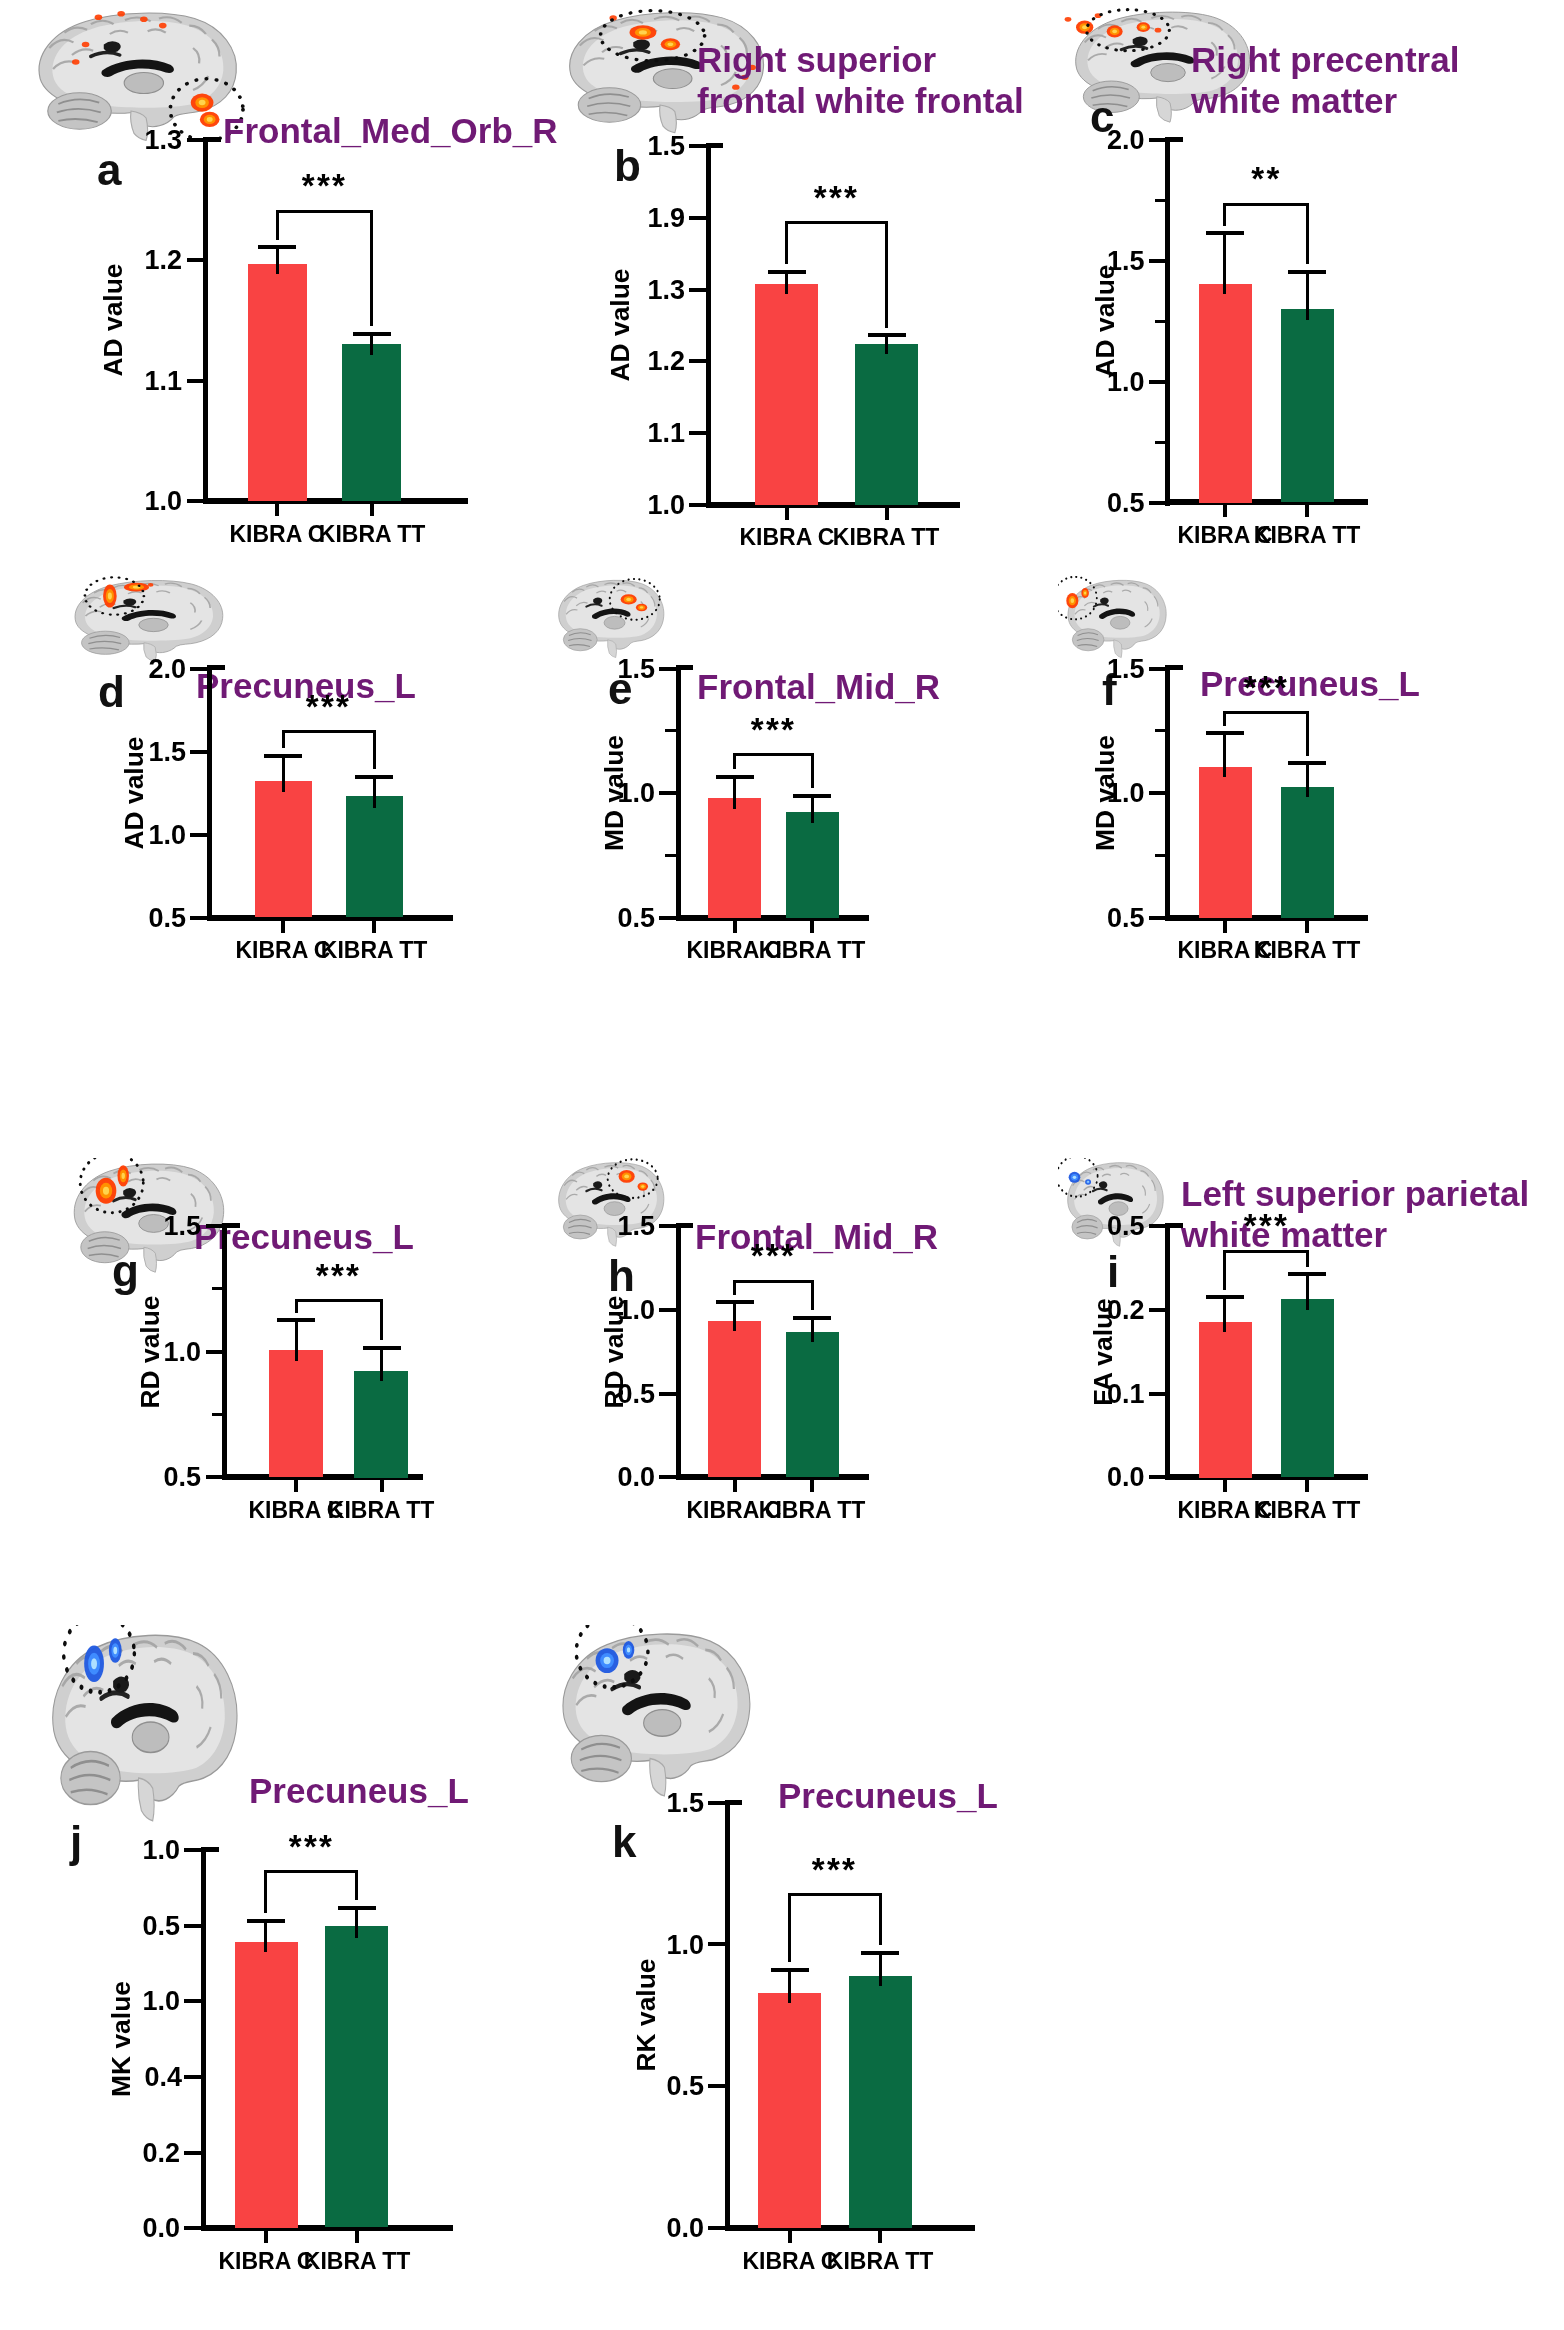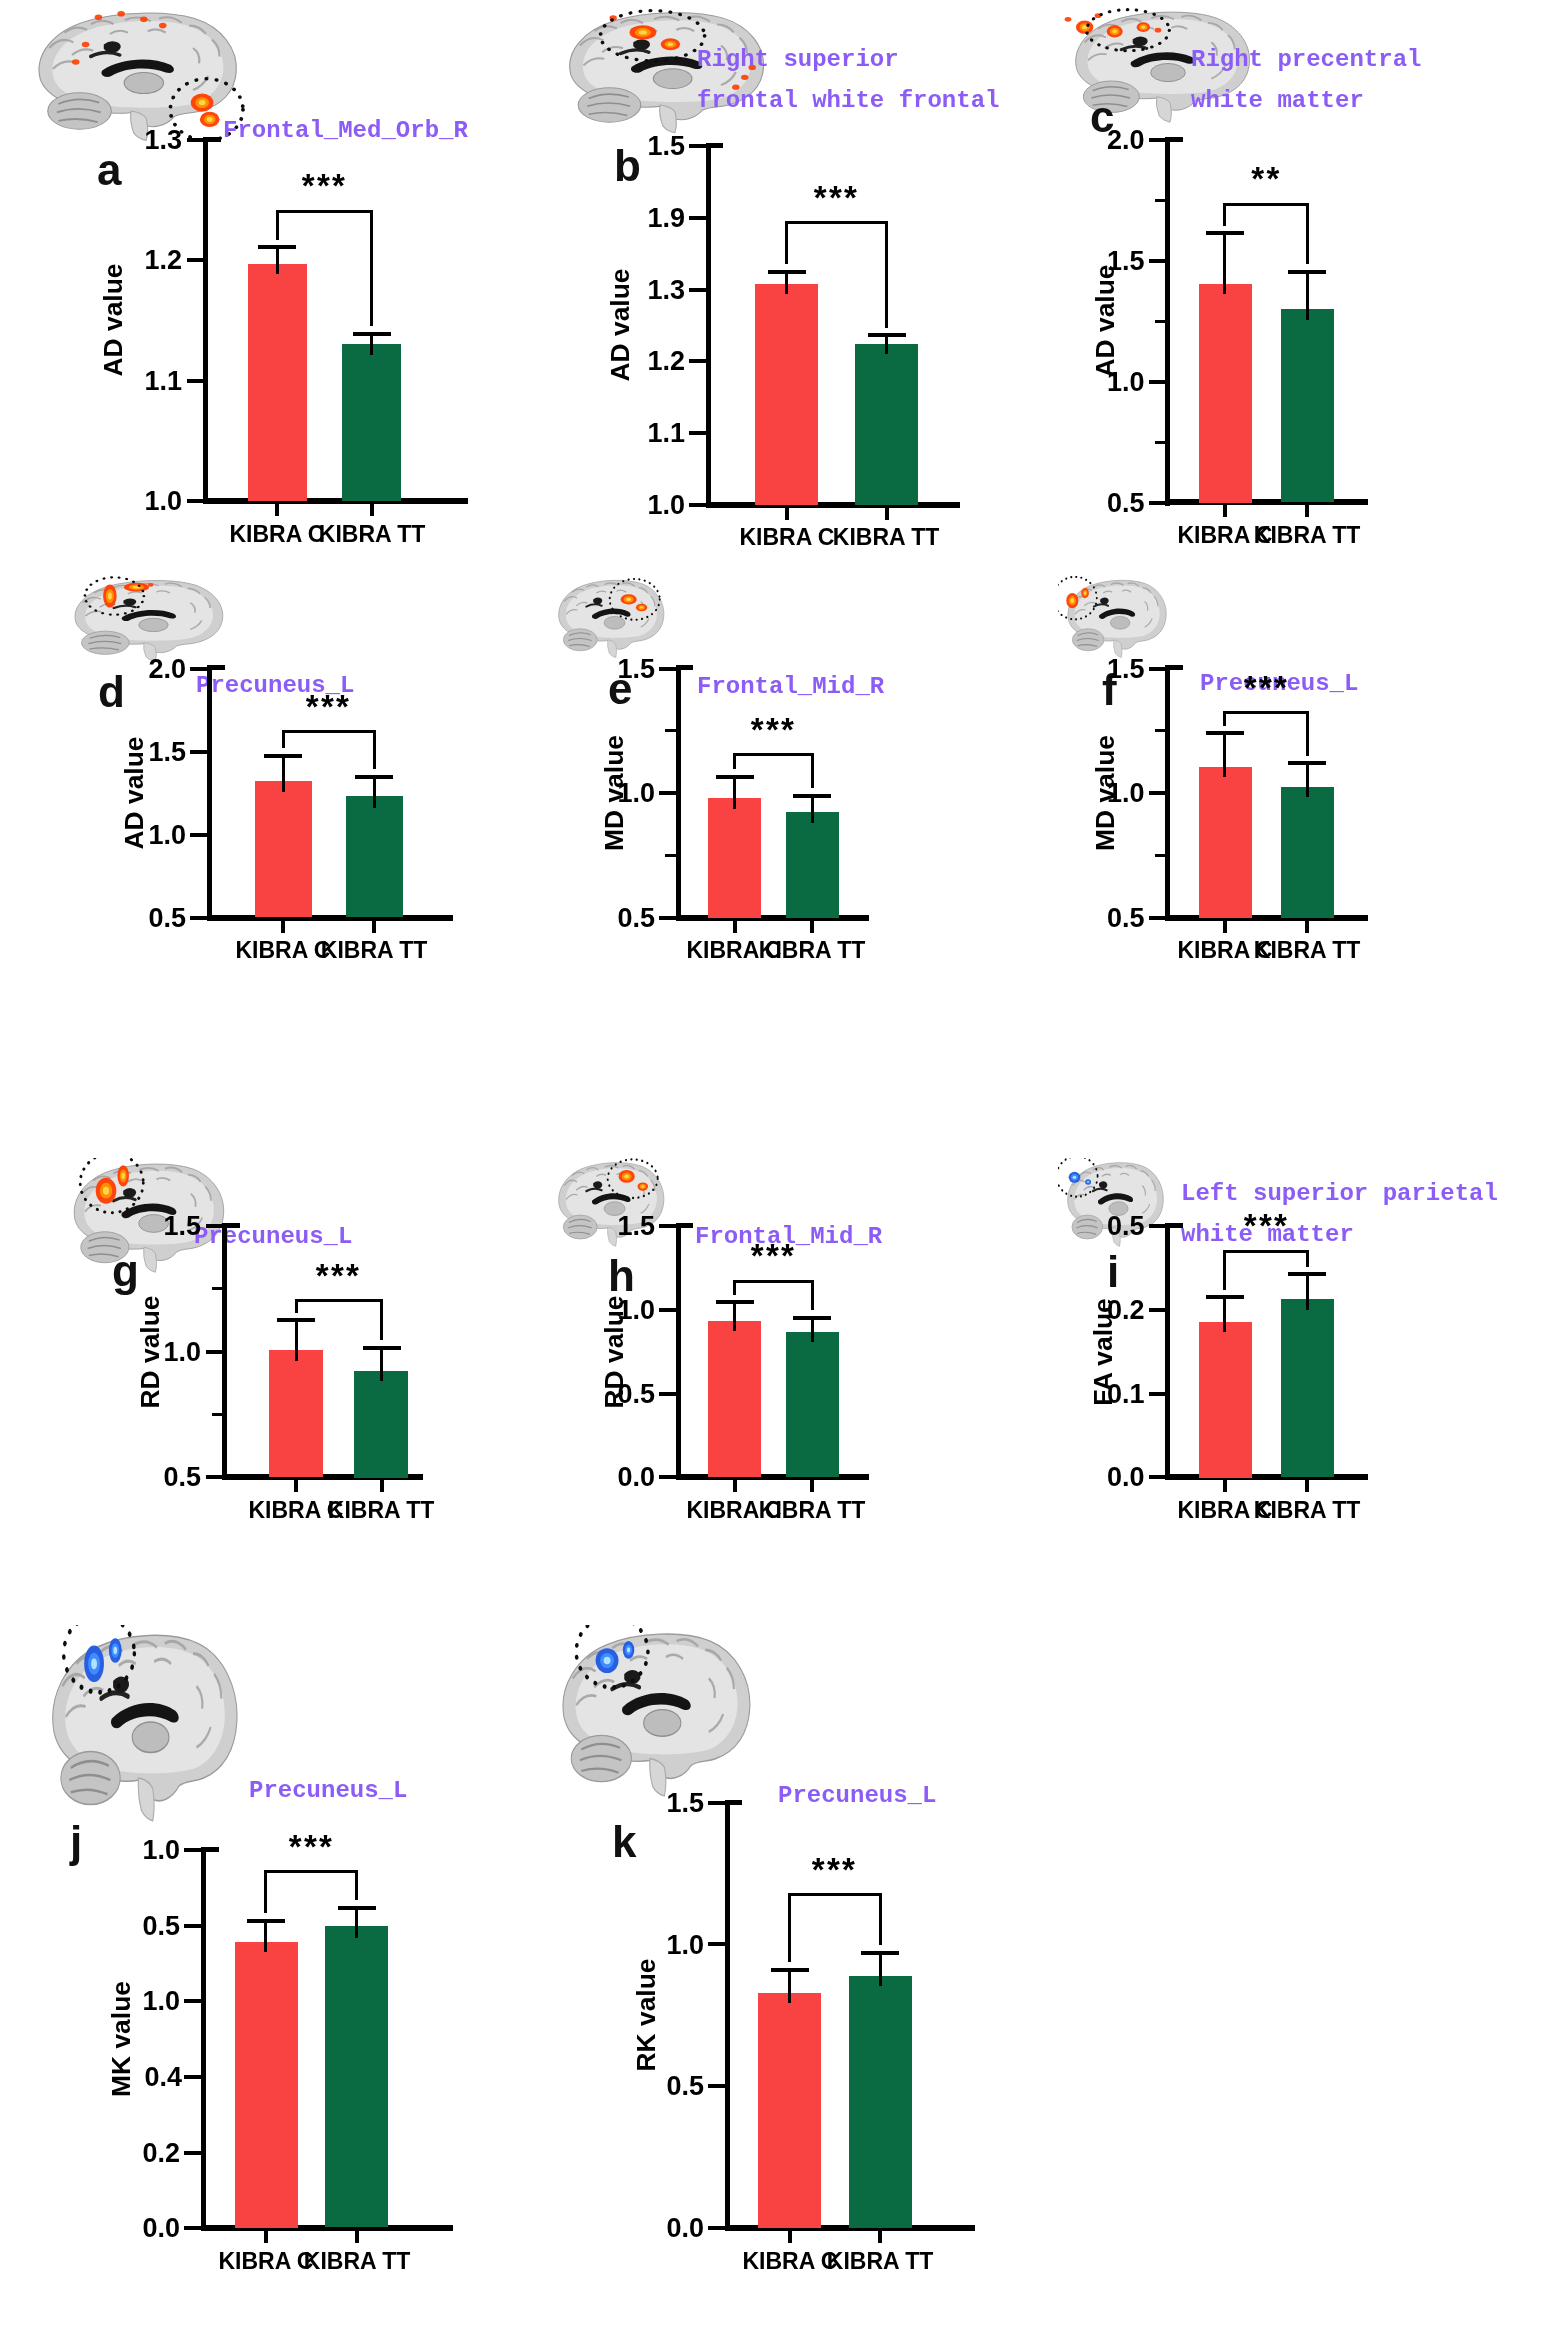--- a/index.html
+++ b/index.html
@@ -1,21 +1,21 @@
 <!DOCTYPE html>
 <html style="font-size:12px"><head>
 <meta charset="utf-8">
 <style>
   html,body{margin:0;padding:0;background:#ffffff;}
   #page{position:relative;width:1565px;height:2330px;background:#ffffff;overflow:hidden;
         font-family:"Liberation Sans", sans-serif;}
   .panel{position:absolute;}
   .brain{position:absolute;}
   .letter{position:absolute;font-weight:700;font-size:44px;color:#111;line-height:1;}
-  .title{position:absolute;margin:0;font-weight:700;font-size:24px;color:#8b5cf6;line-height:41px;white-space:nowrap;font-family:Liberation Mono, monospace;}
+  .title{position:absolute;margin:0;font-weight:700;font-size:35px;color:#701a75;line-height:41px;white-space:nowrap;}
   .ylabel{position:absolute;font-weight:700;font-size:26.4px;color:#000;white-space:nowrap;
           transform:translate(-50%,-50%) rotate(-90deg);}
   .axisv,.axish,.hook,.tick,.mtick,.xtick,.errline,.errcap,.brkt,.brktleg{position:absolute;background:#000;}
   .ticklabel{position:absolute;font-weight:700;font-size:27px;color:#000;text-align:right;line-height:32px;}
   .xlabel{position:absolute;font-weight:700;font-size:23px;color:#000;text-align:center;line-height:27px;white-space:nowrap;}
   .bar{position:absolute;}
   .stars{position:absolute;font-weight:700;font-size:33px;color:#000;text-align:center;letter-spacing:2.3px;}
 </style>
 </head>
 <body>

